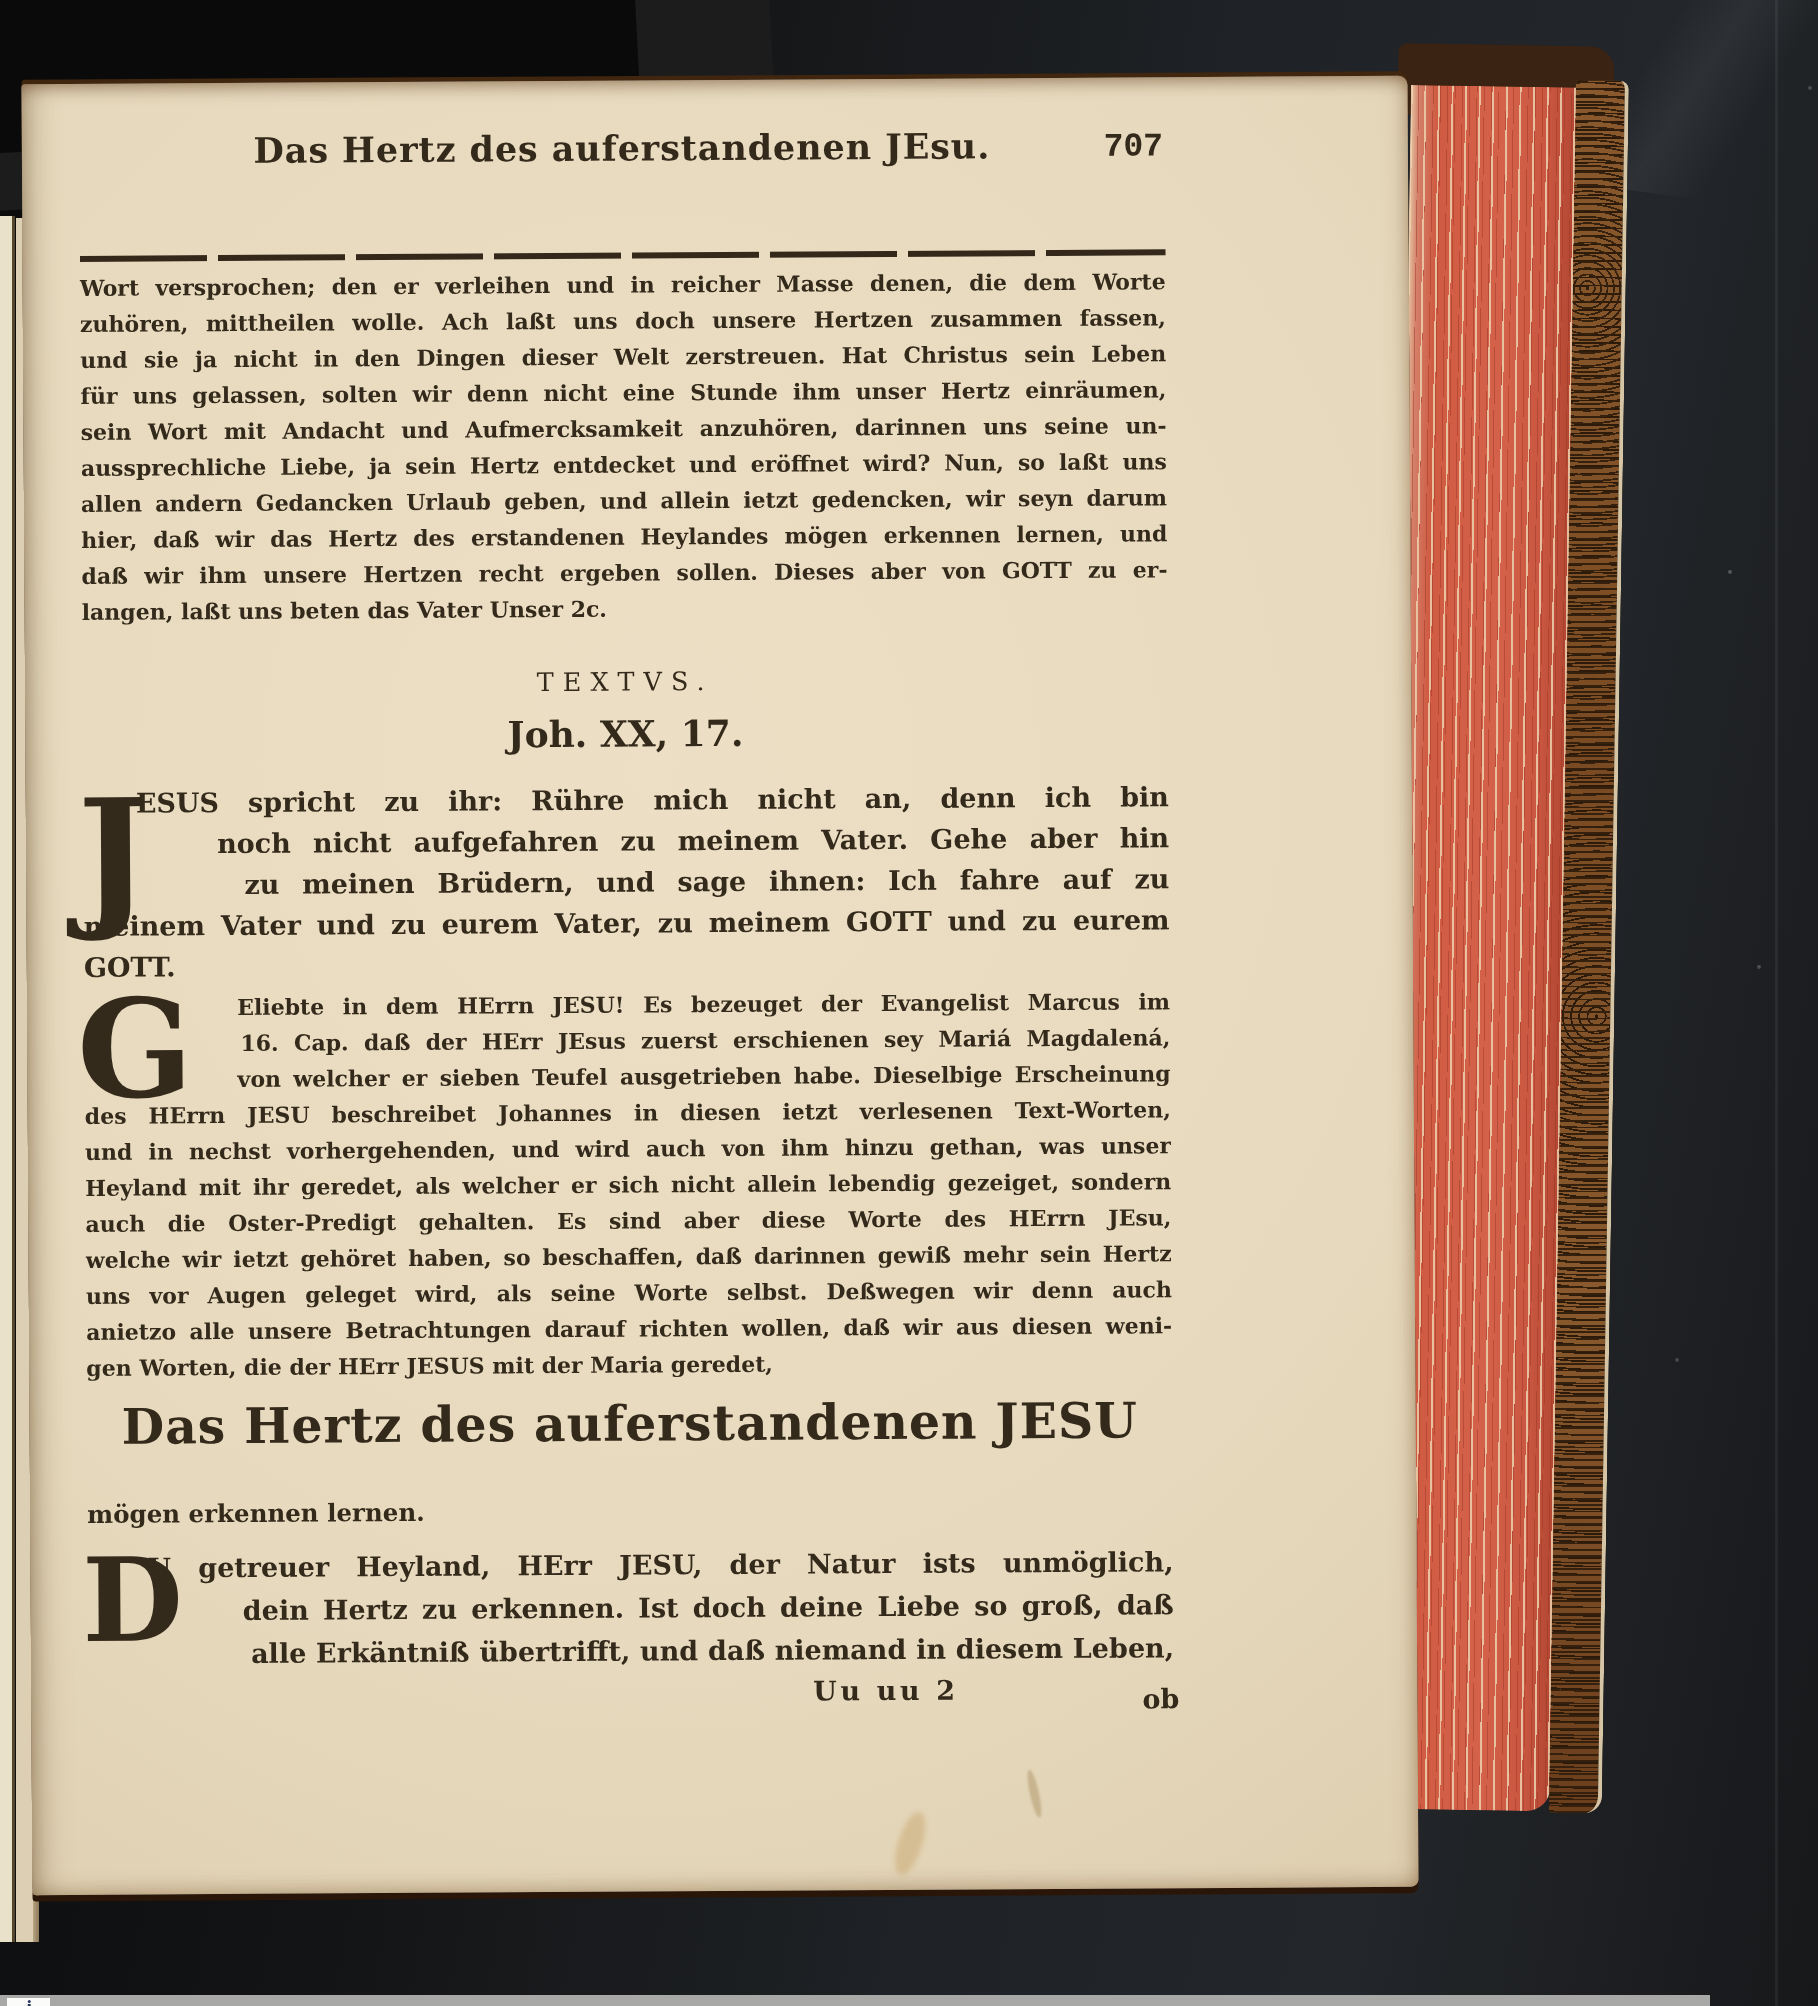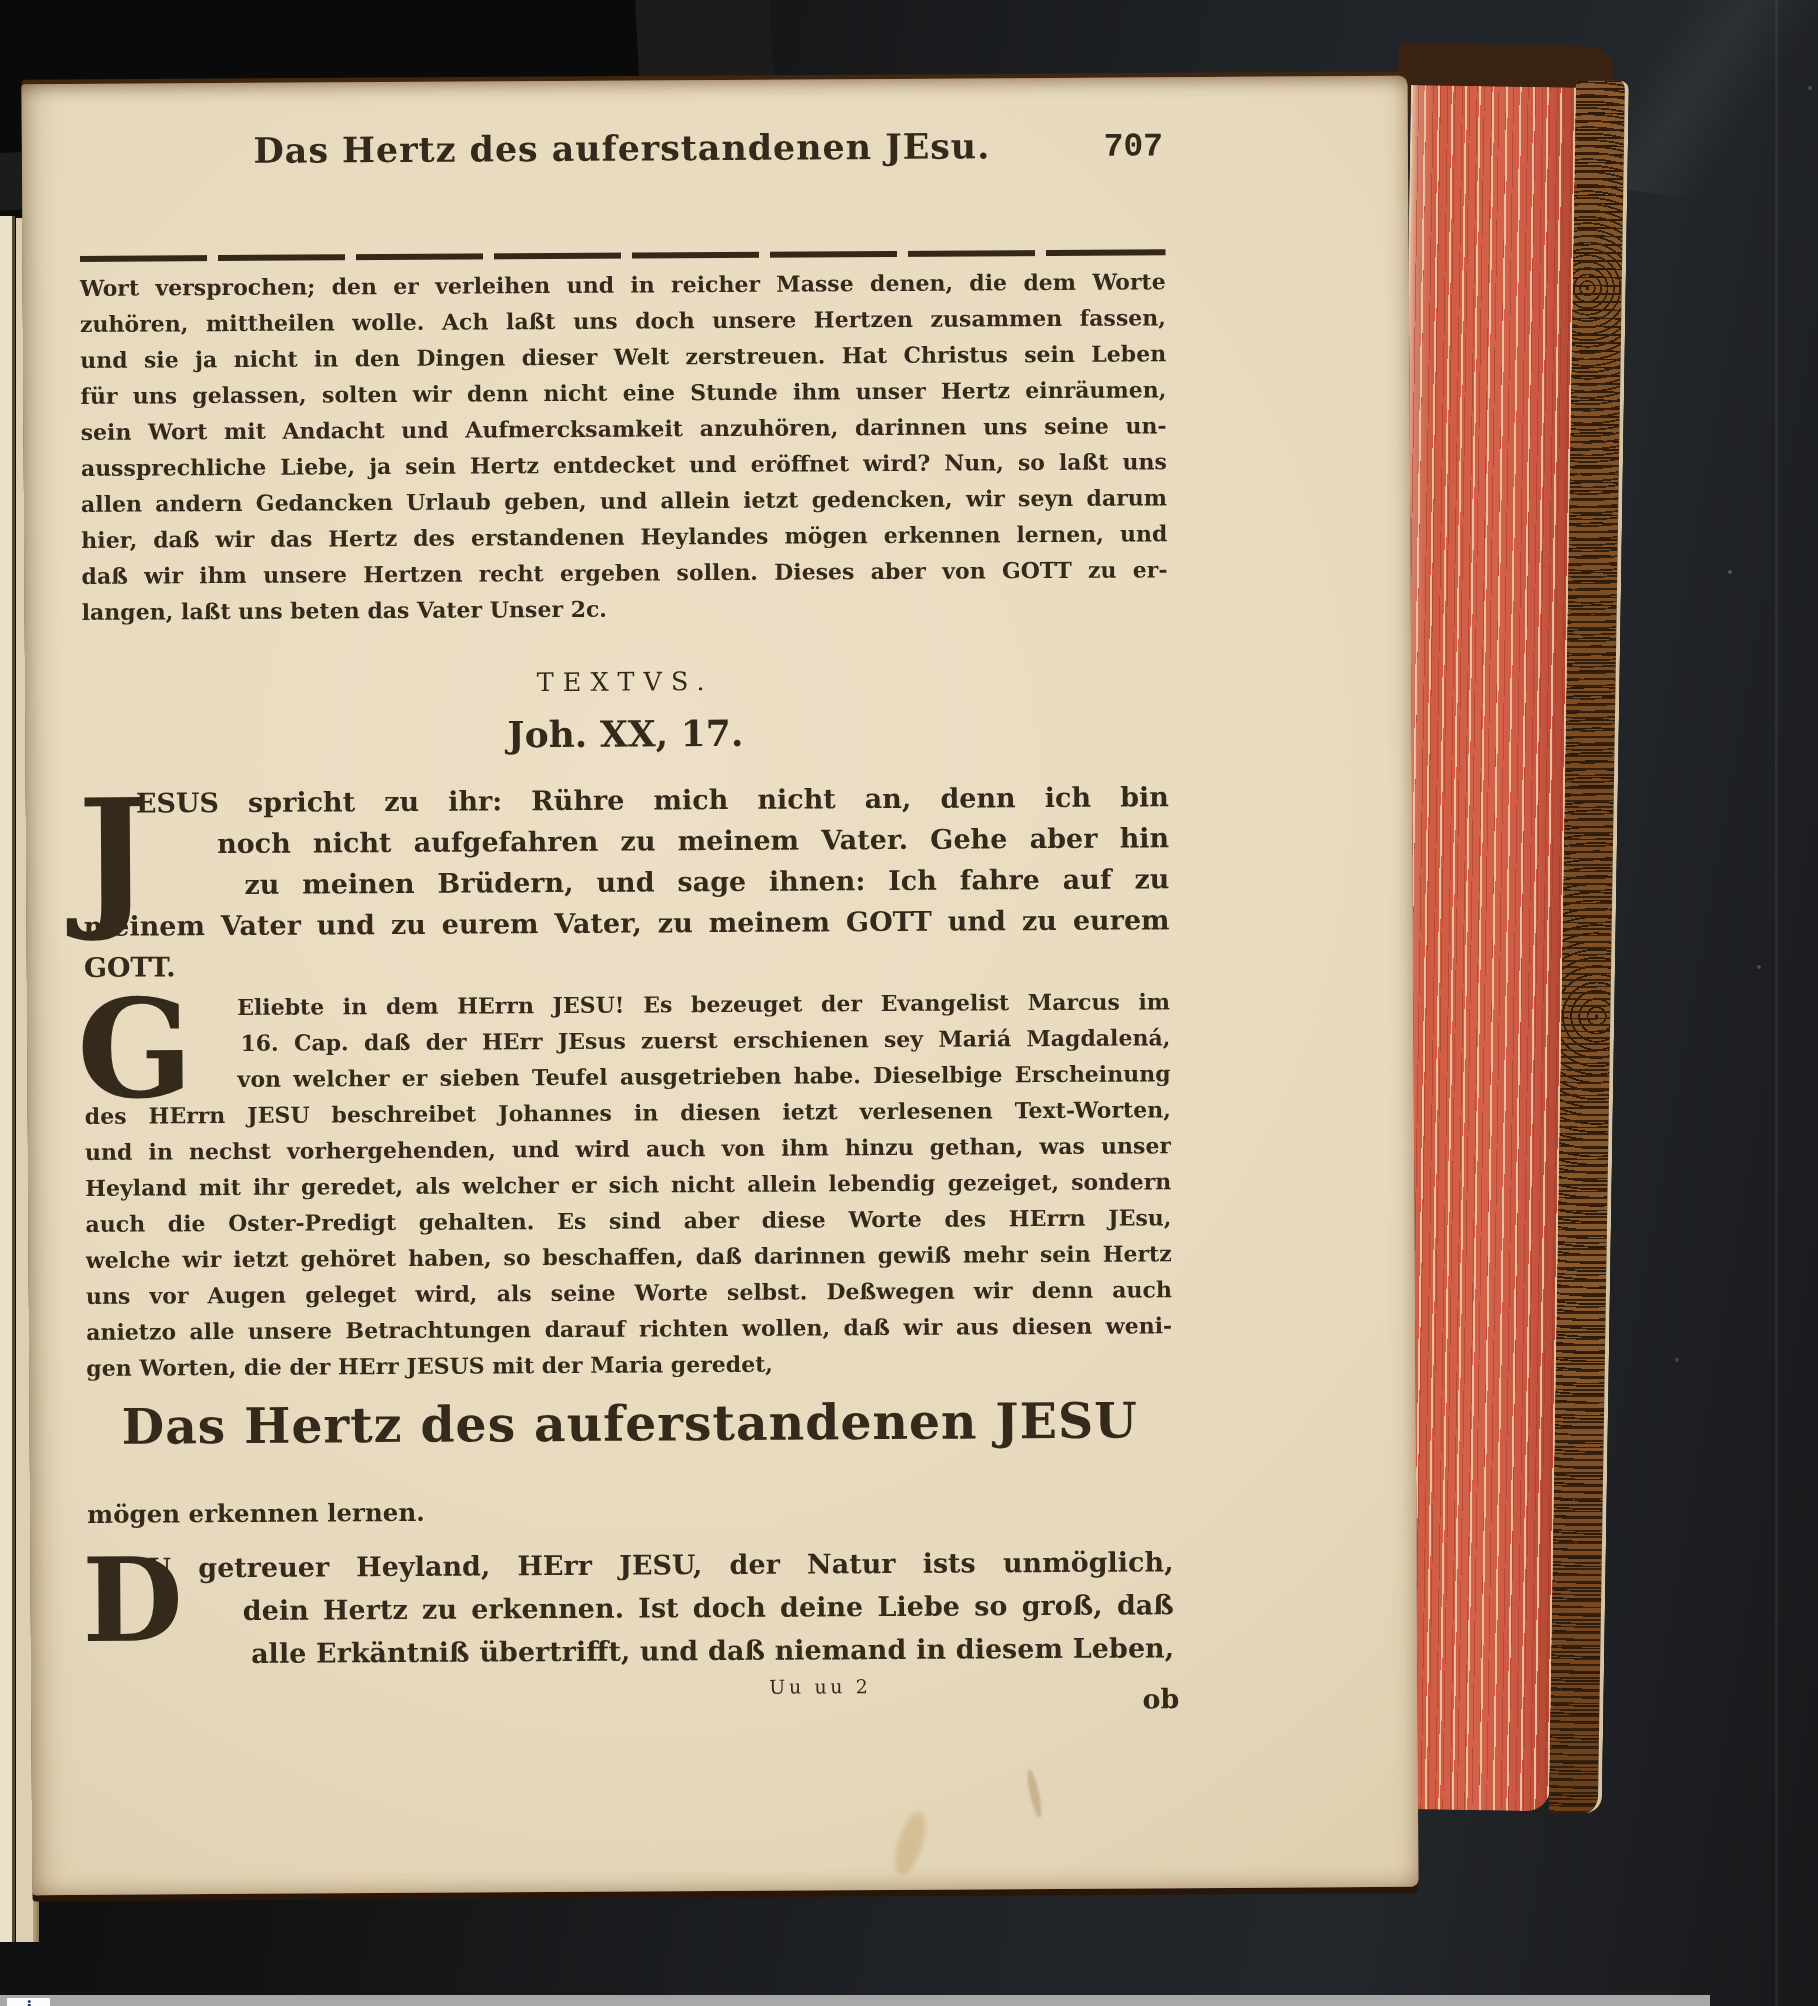--- a/index.html
+++ b/index.html
@@ -71,21 +71,21 @@
   .exordium{top:906px;font-size:22px;line-height:36px;}
   .exordium .tline{height:36px;}
   .prayer{top:1463px;font-size:27px;line-height:43px;}
   .prayer .tline{height:43px;}
   .dropcap{position:absolute;font-weight:bold;line-height:1;z-index:2;}
   .dc-j{left:-5.5px;top:-3.6px;font-size:153px;}
   .dc-g{left:-7.3px;top:-9px;font-size:136px;}
   .dc-d{left:-5.5px;top:-5.5px;font-size:116px;}
   .display-heading{top:1314px;text-align:center;font-size:49px;font-weight:bold;letter-spacing:0.9px;}
   .subheading{top:1416px;font-size:24.5px;font-weight:bold;}
-  .signature{position:absolute;left:738px;top:1596px;font-size:19px;font-weight:normal;letter-spacing:3.6px;}
+  .signature{position:absolute;left:782px;top:1596px;font-size:27px;font-weight:bold;letter-spacing:3.6px;}
   .catchword{position:absolute;left:1111px;top:1606px;font-size:27px;font-weight:bold;}
   .stain1{position:absolute;left:866px;top:1732px;width:23.6px;height:65px;border-radius:50%;
     background:rgba(170,110,20,.22);filter:blur(2.7px);transform:rotate(18deg);}
   .stain2{position:absolute;left:998px;top:1691px;width:9px;height:49px;border-radius:50%;
     background:rgba(120,80,20,.25);filter:blur(0.9px);transform:rotate(-12deg);}
   
   .footer-bar{position:absolute;left:0;top:1963px;width:1710px;height:44px;background:#a8a8a6;margin-top:32px;}
   .logo-box{position:absolute;left:7.3px;top:2.7px;width:43px;height:39px;background:#fbfbfa;
     display:flex;flex-direction:column;align-items:center;justify-content:flex-start;padding-top:1.8px;box-sizing:border-box;}
   .logo-box svg{width:14.5px;height:16.4px;}

